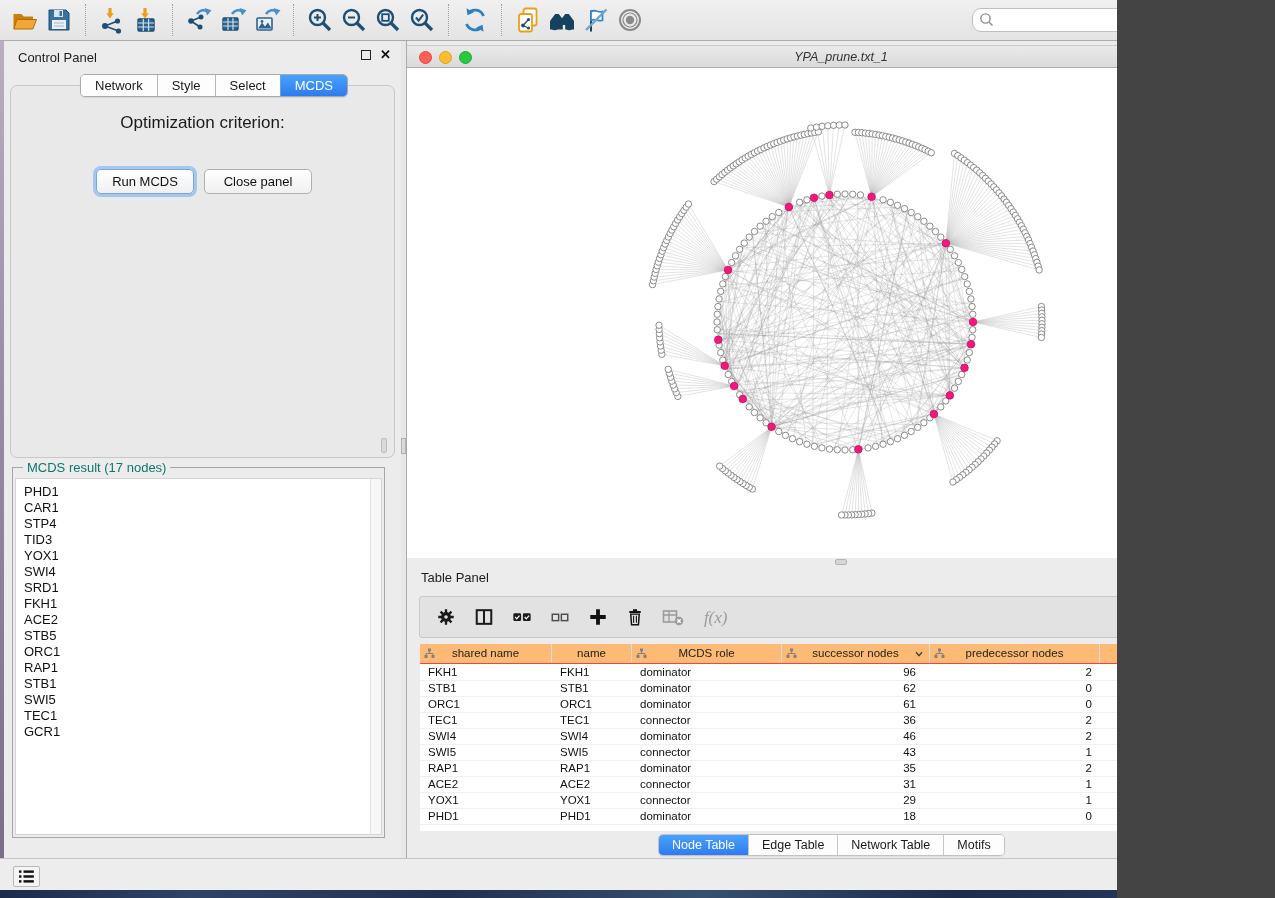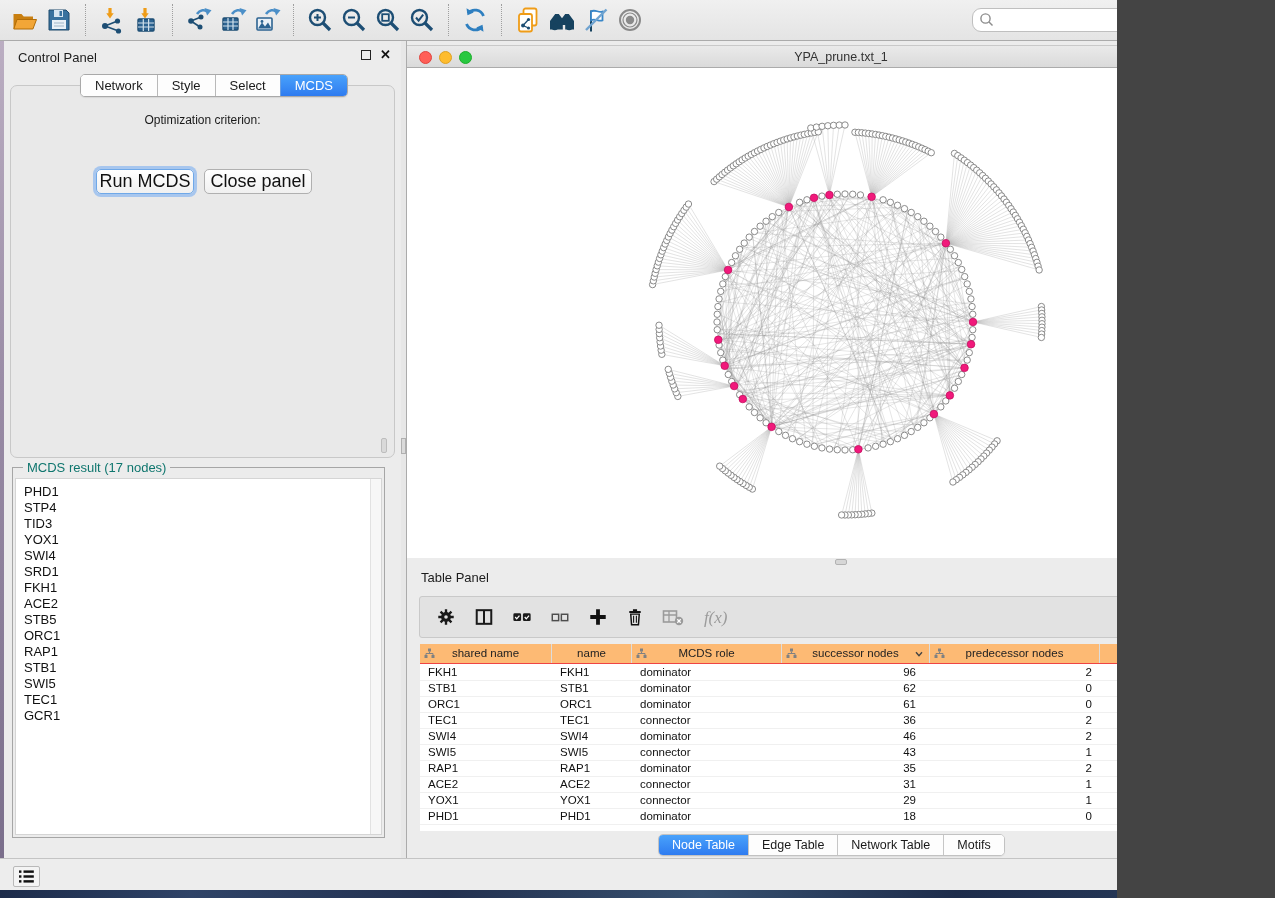--- a/index.html
+++ b/index.html
@@ -37,30 +37,30 @@
   .seg-tabs { position:absolute; left:76px; top:33px; display:flex; height:23px;
               border:1px solid #A9A9A9; border-radius:5px; overflow:hidden; background:#fff; z-index:3;
               box-shadow:0 1px 1px rgba(0,0,0,.08); }
   .seg-tab { padding:0 14px; font-size:13px; line-height:21px; color:#1a1a1a; background:#fdfdfd;
              border-left:1px solid #B9B9B9; cursor:default; }
   .seg-tab:first-child { border-left:none; }
   .seg-tab.active { background:linear-gradient(var(--selected_tab_top),var(--selected_tab_bottom)); color:#fff; border-left-color:#6B9FE0; }
 
   .tab-box { position:absolute; left:6px; top:44px; width:385px; height:373px;
              background:#E9E9E9; border:1px solid #C8C8C8; border-radius:7px; z-index:1; }
-  .opt-label { position:absolute; left:0; right:0; top:27px; text-align:center; font-size:12px; color:#1a1a1a; }
+  .opt-label { position:absolute; left:0; right:0; top:27px; text-align:center; font-size:17px; color:#1a1a1a; }
   .criterion-select { position:absolute; left:35px; top:49px; width:325px; height:25px; background:#fff;
              border:1px solid #B4B4B4; border-radius:5px; font-size:13px; color:#111;
              line-height:23px; padding-left:10px; box-shadow:0 1px 1px rgba(0,0,0,.07); }
   .sel-stepper { position:absolute; right:0px; top:-1px; width:22px; height:25px; border-radius:0 5px 5px 0;
              background:linear-gradient(var(--selected_tab_top),var(--selected_tab_bottom));
              display:flex; flex-direction:column; align-items:center; justify-content:center; gap:2px; }
   .sel-stepper svg { display:block; }
   .aqua-btn { position:absolute; top:83px; height:25px; background:linear-gradient(#FFFFFF,#F0F0F0);
-              border:1px solid #B0B0B0; border-radius:5px; font-size:18px; color:#111;
+              border:1px solid #B0B0B0; border-radius:5px; font-size:13px; color:#111;
               font-family:"Liberation Sans",sans-serif; cursor:default; }
   .btn-run { left:85px; width:98px; border-color:#6FA8E8; box-shadow:0 0 0 3px rgba(86,155,245,.45); }
   .btn-close-panel { left:193px; width:108px; }
   .mini-scroll { position:absolute; right:7px; top:352px; width:6px; height:15px; background:#D9D9D9;
                  border:1px solid #BDBDBD; border-radius:2px; }
 
   .result-group { position:absolute; left:8px; top:426px; width:373px; height:371px;
                   border:1px solid #A6A6A6; }
   .result-legend { position:absolute; left:10px; top:-8px; background:#ECECEC; padding:0 4px;
                    font-size:13px; color:#0f766e; white-space:nowrap; }
@@ -78,21 +78,21 @@
               border:1px solid #B0B0B0; }
 
   
   .net-titlebar { position:absolute; left:407px; top:45px; width:868px; height:23px;
                   background:linear-gradient(#EAEAEA,#DADADA); border-bottom:1px solid #ABABAB;
                   border-top:1px solid #C9C9C9; }
   .traffic { position:absolute; top:5px; width:13px; height:13px; border-radius:50%; }
   .t-red   { left:12px;  background:var(--traffic_red);   border:1px solid #E0443E; }
   .t-yellow{ left:32px;  background:var(--traffic_yellow);border:1px solid #DEA123; }
   .t-green { left:52px;  background:var(--traffic_green); border:1px solid #1DAD2B; }
-  .net-title { position:absolute; left:0; right:0; top:4px; text-align:center; font-size:12.5px; color:#333; }
+  .net-title { position:absolute; left:0; right:0; top:4px; text-align:center; font-size:12.5px; color:#333;font-style:italic; }
   .net-canvas { position:absolute; left:407px; top:68px; width:868px; height:490px; background:#fff; }
   .h-divider { position:absolute; left:407px; top:558px; width:868px; height:8px; background:#ECECEC; }
   .h-handle { position:absolute; left:428px; top:1px; width:12px; height:6px; background:#D6D6D6;
               border:1px solid #B2B2B2; border-radius:2px; }
 
   
   .table-panel { position:absolute; left:407px; top:566px; width:868px; height:292px; background:#ECECEC; }
   .tp-title { position:absolute; left:14px; top:4px; font-size:13px; color:#1c1c1c; }
   .tp-icons { position:absolute; right:12px; top:5px; display:flex; gap:9px; align-items:center; }
   .tp-toolbar { position:absolute; left:12px; top:30px; width:845px; height:42px; background:#E2E2E2;
@@ -301,20 +301,21 @@
       <div class="opt-label">Optimization criterion:</div>
       <button class="aqua-btn btn-run">Run MCDS</button>
       <button class="aqua-btn btn-close-panel">Close panel</button>
       <div class="mini-scroll"></div>
     </div>
     <div class="result-group">
       <div class="result-legend">MCDS result (17 nodes)</div>
       <div class="result-list">
         <div class="result-items">
             <div class="list-item">PHD1</div>
+            <div class="list-item">CAR1</div>
             <div class="list-item">STP4</div>
             <div class="list-item">TID3</div>
             <div class="list-item">YOX1</div>
             <div class="list-item">SWI4</div>
             <div class="list-item">SRD1</div>
             <div class="list-item">FKH1</div>
             <div class="list-item">ACE2</div>
             <div class="list-item">STB5</div>
             <div class="list-item">ORC1</div>
             <div class="list-item">RAP1</div>

